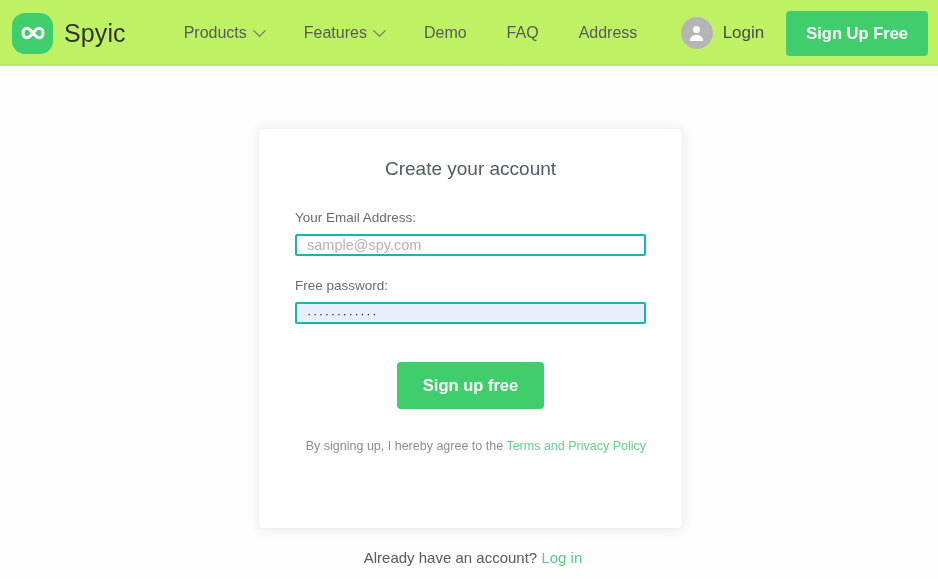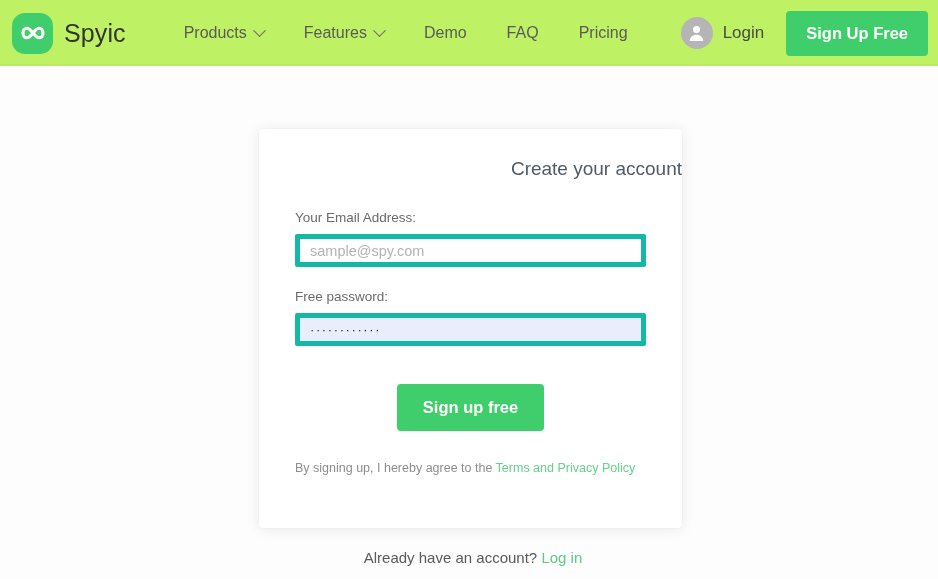--- a/index.html
+++ b/index.html
@@ -126,42 +126,42 @@
     left: 259px;
     top: 63px;
     width: 423px;
     height: 399px;
     background: #ffffff;
     border-radius: 4px;
     box-shadow: 0 1px 14px rgba(0,0,0,0.085), 0 0 2px rgba(0,0,0,0.05);
   }
 
   .card-title {
-    text-align: right;
+    text-align: center;
     font-size: 19px;
     color: #4f5b66;
     margin: 29px 0 0 0;
     font-weight: normal;
   }
 
   .form-body {
     padding: 0 36px;
     margin-top: 30px;
   }
 
   .field-label {
     font-size: 13.5px;
     color: #6b6b6b;
     margin-bottom: 9px;
   }
 
   .text-input {
     width: 100%;
-    height: 33px;
-    border: 5px solid #14b8a6;
+    height: 22px;
+    border: 2px solid #14b8a6;
     border-radius: 2px;
     background: #ffffff;
     font-size: 14.5px;
     color: #444444;
     padding: 0 10px;
     outline: none;
     font-family: "Liberation Sans", sans-serif;
   }
   .text-input::placeholder { color: #b3b3b3; }
 
@@ -186,21 +186,21 @@
     font-weight: bold;
     border: none;
     border-radius: 4px;
     padding: 14px 26px;
     cursor: pointer;
     font-family: "Liberation Sans", sans-serif;
   }
 
   .terms {
     margin-top: 30px;
-    text-align: left;
+    text-align: right;
     font-size: 12.5px;
     color: #8d8d8d;
   }
   .link-green {
     color: #66cf8b;
     text-decoration: none;
     cursor: pointer;
   }
 
   .below-card {
@@ -236,21 +236,21 @@
       <span>Features</span>
       <span class="caret"></span>
     </div>
     <div class="nav-link">
       <span>Demo</span>
     </div>
     <div class="nav-link">
       <span>FAQ</span>
     </div>
     <div class="nav-link">
-      <span>Pricing</span>
+      <span>Address</span>
     </div>
   </div>
 
   <div class="nav-right">
     <div class="login-wrap">
       <span class="avatar">
         <svg width="17" height="18" viewBox="0 0 17 18">
           <circle cx="8.5" cy="5.4" r="3.5" fill="#ffffff"></circle>
           <path d="M1.8 17c0-3.7 3-6.2 6.7-6.2S15.2 13.3 15.2 17z" fill="#ffffff"></path>
         </svg>

